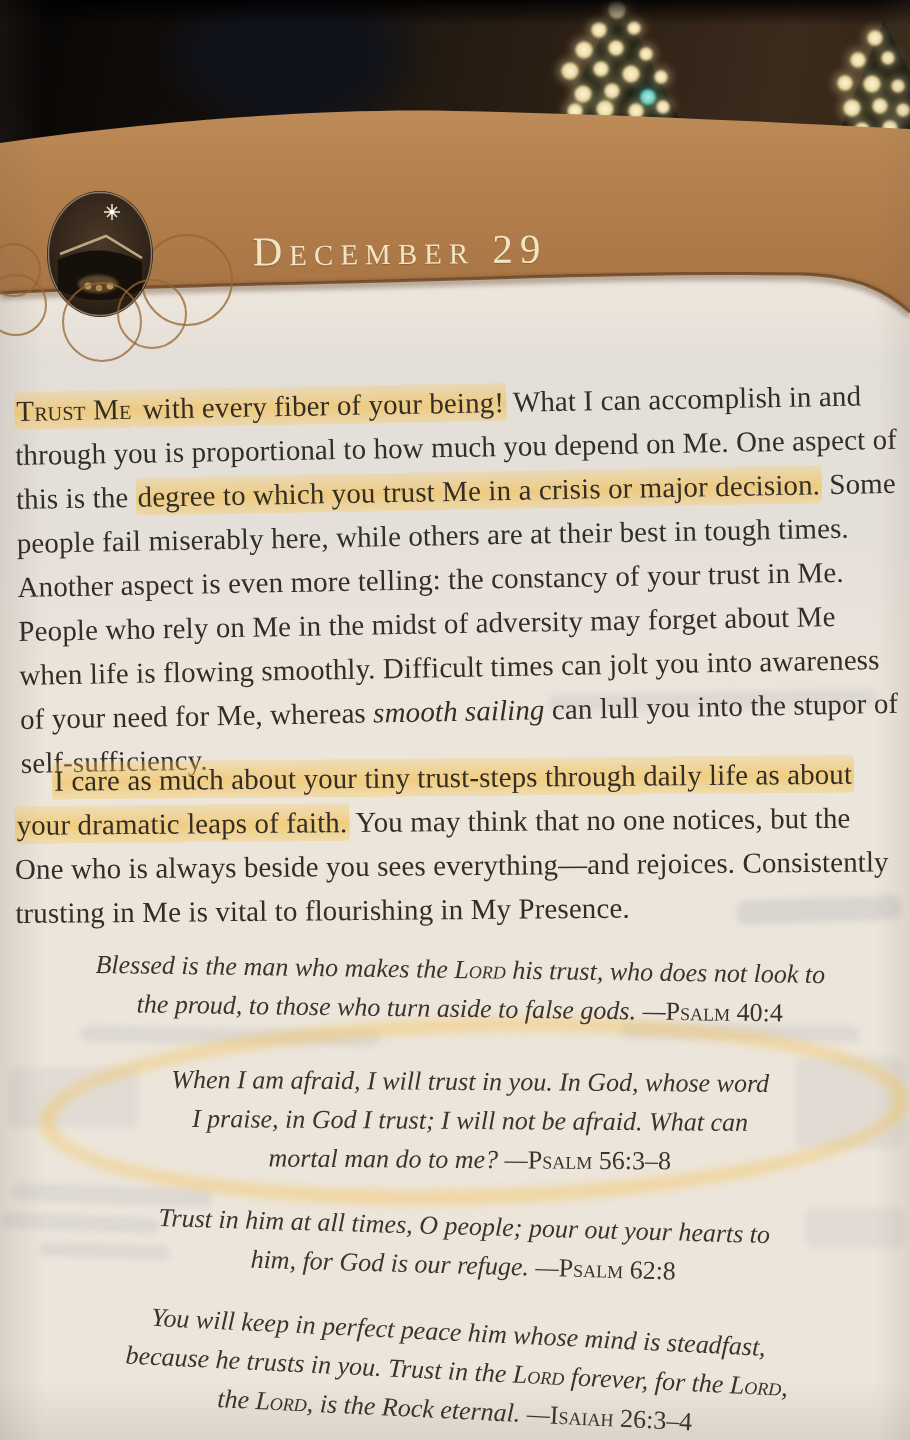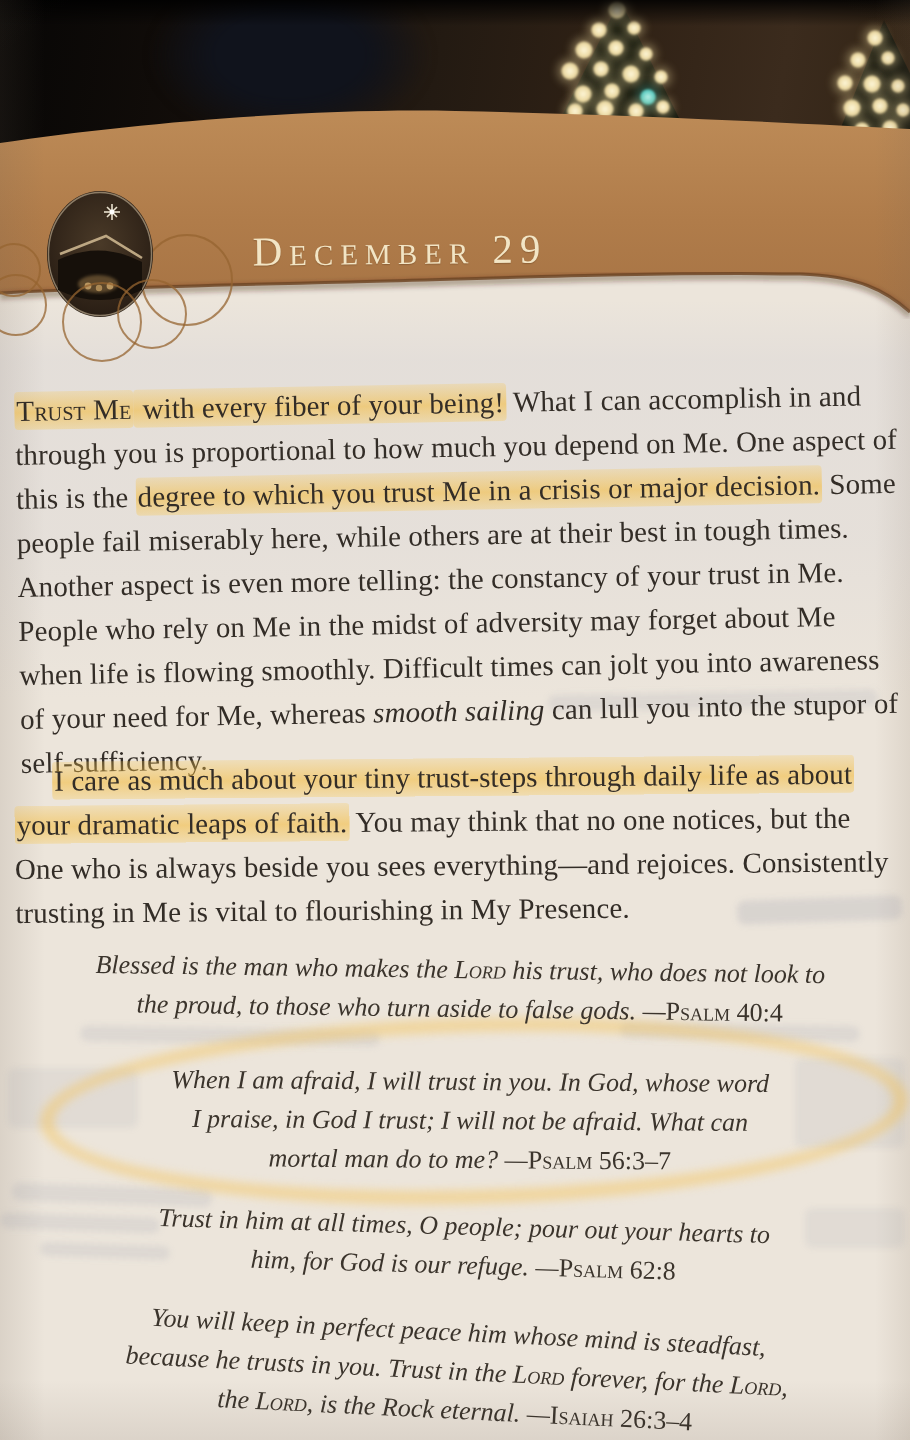--- a/index.html
+++ b/index.html
@@ -188,15 +188,15 @@
 <div class="smudge" style="left:795px;top:1058px;width:110px;height:90px;background:rgba(128,133,155,.10)"></div>
 <div class="smudge" style="left:12px;top:1186px;width:200px;height:18px;transform:rotate(2deg)"></div>
 <div class="smudge" style="left:0px;top:1215px;width:160px;height:16px;transform:rotate(2deg)"></div>
 <div class="smudge" style="left:805px;top:1208px;width:100px;height:40px;background:rgba(128,133,155,.10)"></div>
 <div class="smudge" style="left:40px;top:1244px;width:130px;height:14px;transform:rotate(2deg)"></div>
 
 <p class="para p1"><span class="hl sc">Trust Me</span><span class="hl"> with every fiber of your being!</span><span> What I can accomplish in and through you is proportional to how much you depend on Me. One aspect of this is the </span><span class="hl">degree to which you trust Me in a crisis or major decision.</span><span> Some people fail miserably here, while others are at their best in tough times. Another aspect is even more telling: the constancy of your trust in Me. People who rely on Me in the midst of adversity may forget about Me when life is flowing smoothly. Difficult times can jolt you into awareness of your need for Me, whereas </span><span class="it">smooth sailing</span><span> can lull you into the stupor of self-sufficiency.</span></p>
 <p class="para p2"><span class="hl">I care as much about your tiny trust-steps through daily life as about your dramatic leaps of faith.</span><span> You may think that no one notices, but the One who is always beside you sees everything—and rejoices. Consistently trusting in Me is vital to flourishing in My Presence.</span></p>
 
 <div class="quote q1"><span>Blessed is the man who makes the </span><span class="sc">Lord</span><span> his trust, who does not look to the proud, to those who turn aside to false gods. —</span><span class="sc up">Psalm</span><span class="up"> 40:4</span></div>
-<div class="quote q2"><span>When I am afraid, I will trust in you. In God, whose word I praise, in God I trust; I will not be afraid. What can mortal man do to me? —</span><span class="sc up">Psalm</span><span class="up"> 56:3–7</span></div>
+<div class="quote q2"><span>When I am afraid, I will trust in you. In God, whose word I praise, in God I trust; I will not be afraid. What can mortal man do to me? —</span><span class="sc up">Psalm</span><span class="up"> 56:3–8</span></div>
 <div class="quote q3"><span>Trust in him at all times, O people; pour out your hearts to him, for God is our refuge. —</span><span class="sc up">Psalm</span><span class="up"> 62:8</span></div>
 <div class="quote q4"><span>You will keep in perfect peace him whose mind is steadfast, because he trusts in you. Trust in the </span><span class="sc">Lord</span><span> forever, for the </span><span class="sc">Lord</span><span>, the </span><span class="sc">Lord</span><span>, is the Rock eternal. —</span><span class="sc up">Isaiah</span><span class="up"> 26:3–4</span></div>
 
 </body></html>

